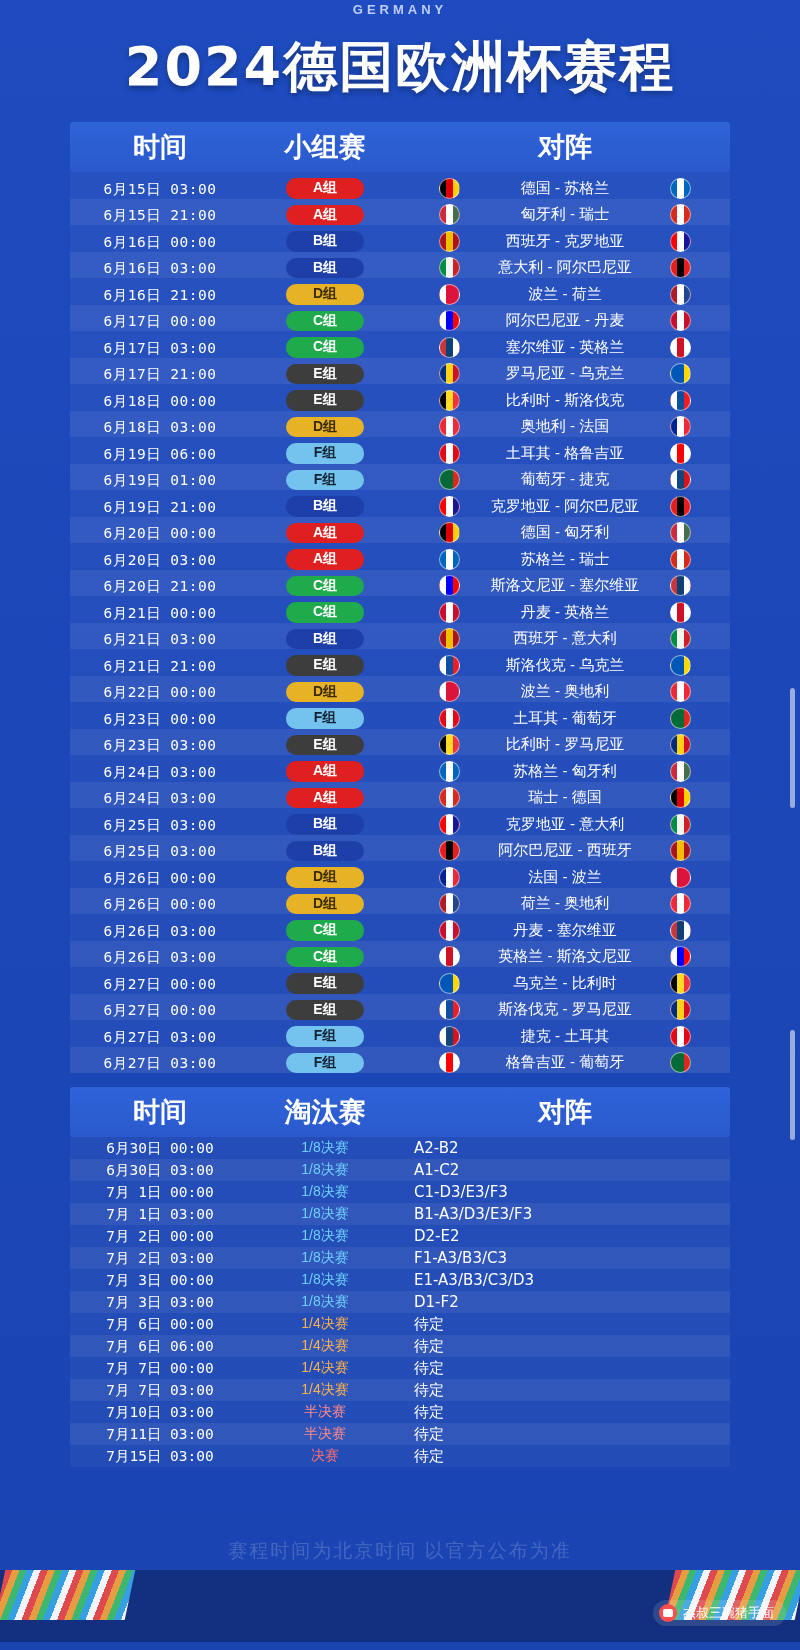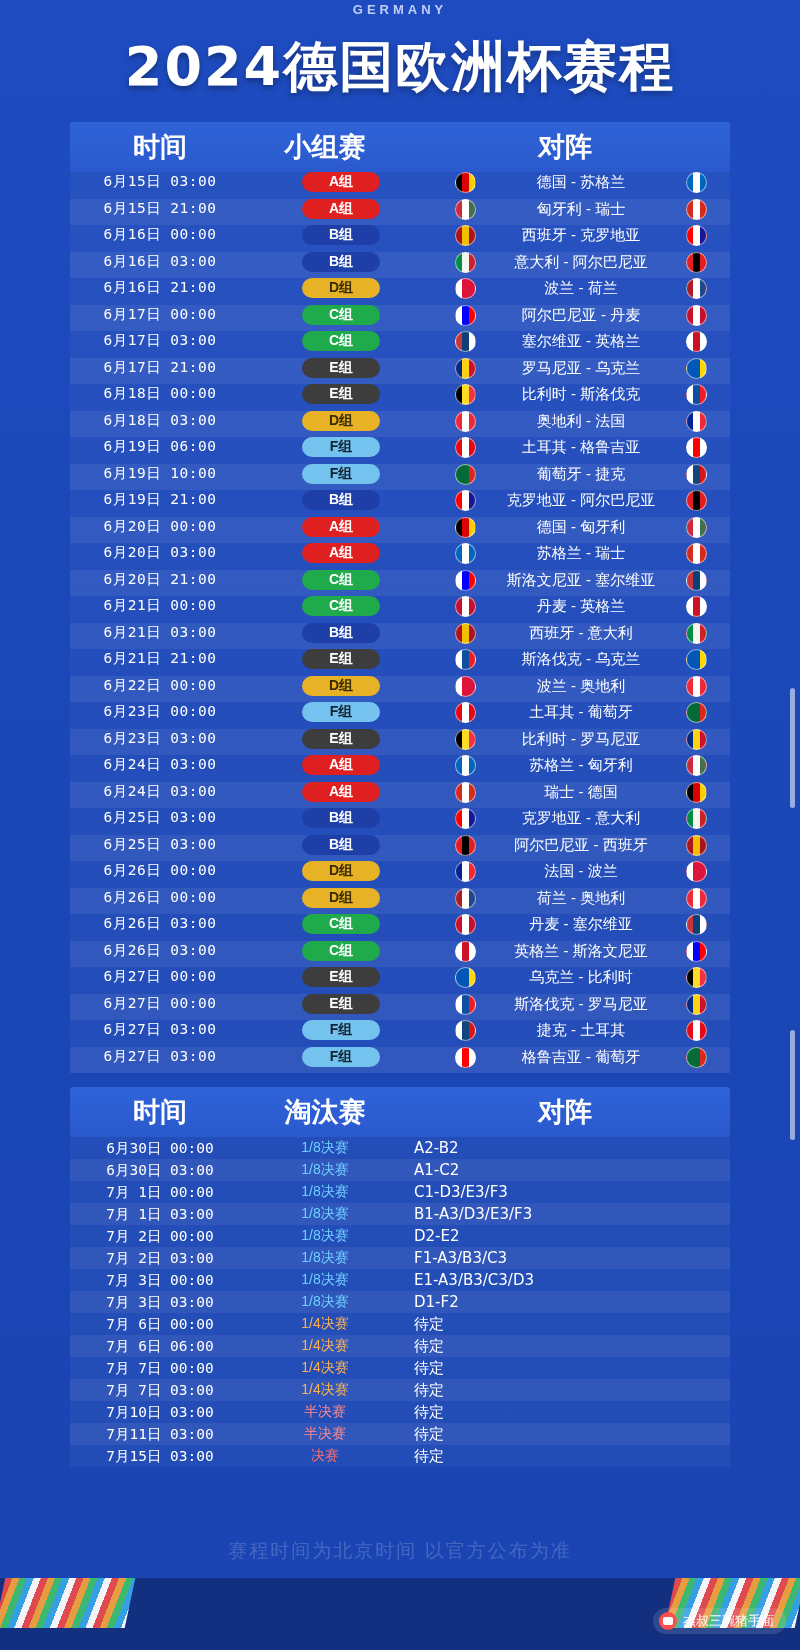--- a/index.html
+++ b/index.html
@@ -41,25 +41,24 @@
     color:#fff;
     font-size:27px;
     font-weight:bold;
     border-radius:3px;
   }
   .th-time{width:180px;text-align:center;}
   .th-group{width:150px;text-align:center;}
   .th-match{flex:1;text-align:center;}
   .row{
     display:flex;
-    align-items:flex-start;
+    align-items:flex-end;
     height:26.5px;
     color:#ffffff;
     font-size:15px;
-    gap:16px;
   }
   .row.odd{background:rgba(255,255,255,0.045);}
   .row.even{background:rgba(255,255,255,0.10);}
   .c-time{
     width:180px;text-align:center;
     font-family:"DejaVu Sans Mono","Liberation Mono",monospace;
     font-size:14.5px;letter-spacing:.5px;
   }
   .c-group{width:150px;display:flex;justify-content:center;align-items:center;}
   .tag{
@@ -94,21 +93,21 @@
   .ko-row.even{background:rgba(255,255,255,0.10);}
   .k-time{width:180px;text-align:center;font-family:"DejaVu Sans Mono","Liberation Mono",monospace;font-size:14.5px;}
   .k-stage{width:150px;text-align:center;font-size:14px;}
   .k-match{flex:1;padding-left:14px;font-size:15px;font-family:"DejaVu Sans","Liberation Sans",sans-serif;}
   .stage-r16{color:#6fd0ff;}
   .stage-qf{color:#ffb24d;}
   .stage-sf{color:#ff8a8a;}
   .stage-f{color:#ff6f6f;}
   
   .bottom{
-    position:absolute;left:0;right:0;bottom:0;height:72px;
+    position:absolute;left:0;right:0;bottom:8px;height:72px;
     background:#12307f;
   }
   .stripes{
     position:absolute;left:0;bottom:22px;width:130px;height:50px;
     background:repeating-linear-gradient(100deg,#e94b4b 0 7px,#f2a33c 7px 14px,#3fbf6e 14px 21px,#36a6e8 21px 28px,#ffffff 28px 35px);
     opacity:.95;transform:skewX(-12deg);
   }
   .stripes.right{left:auto;right:0;}
   .watermark{
     position:absolute;left:0;right:0;bottom:86px;text-align:center;
@@ -265,21 +264,21 @@
           <div class="c-group">
             <span class="tag" style="background:#74c3ef;color:#123;">F组</span>
           </div>
           <div class="c-match">
             <span class="flag" style="background:linear-gradient(90deg,#e30a17 0 34%,#ffffff 34% 67%,#e30a17 67% 100%);"></span>
             <span class="names">土耳其 - 格鲁吉亚</span>
             <span class="flag" style="background:linear-gradient(90deg,#ffffff 0 34%,#ff0000 34% 67%,#ffffff 67% 100%);"></span>
           </div>
         </div>
         <div class="row even">
-          <div class="c-time">6月19日 10:00</div>
+          <div class="c-time">6月19日 01:00</div>
           <div class="c-group">
             <span class="tag" style="background:#74c3ef;color:#123;">F组</span>
           </div>
           <div class="c-match">
             <span class="flag" style="background:linear-gradient(90deg,#046a38 0 34%,#046a38 34% 67%,#da291c 67% 100%);"></span>
             <span class="names">葡萄牙 - 捷克</span>
             <span class="flag" style="background:linear-gradient(90deg,#ffffff 0 34%,#11457e 34% 67%,#d7141a 67% 100%);"></span>
           </div>
         </div>
         <div class="row odd">

